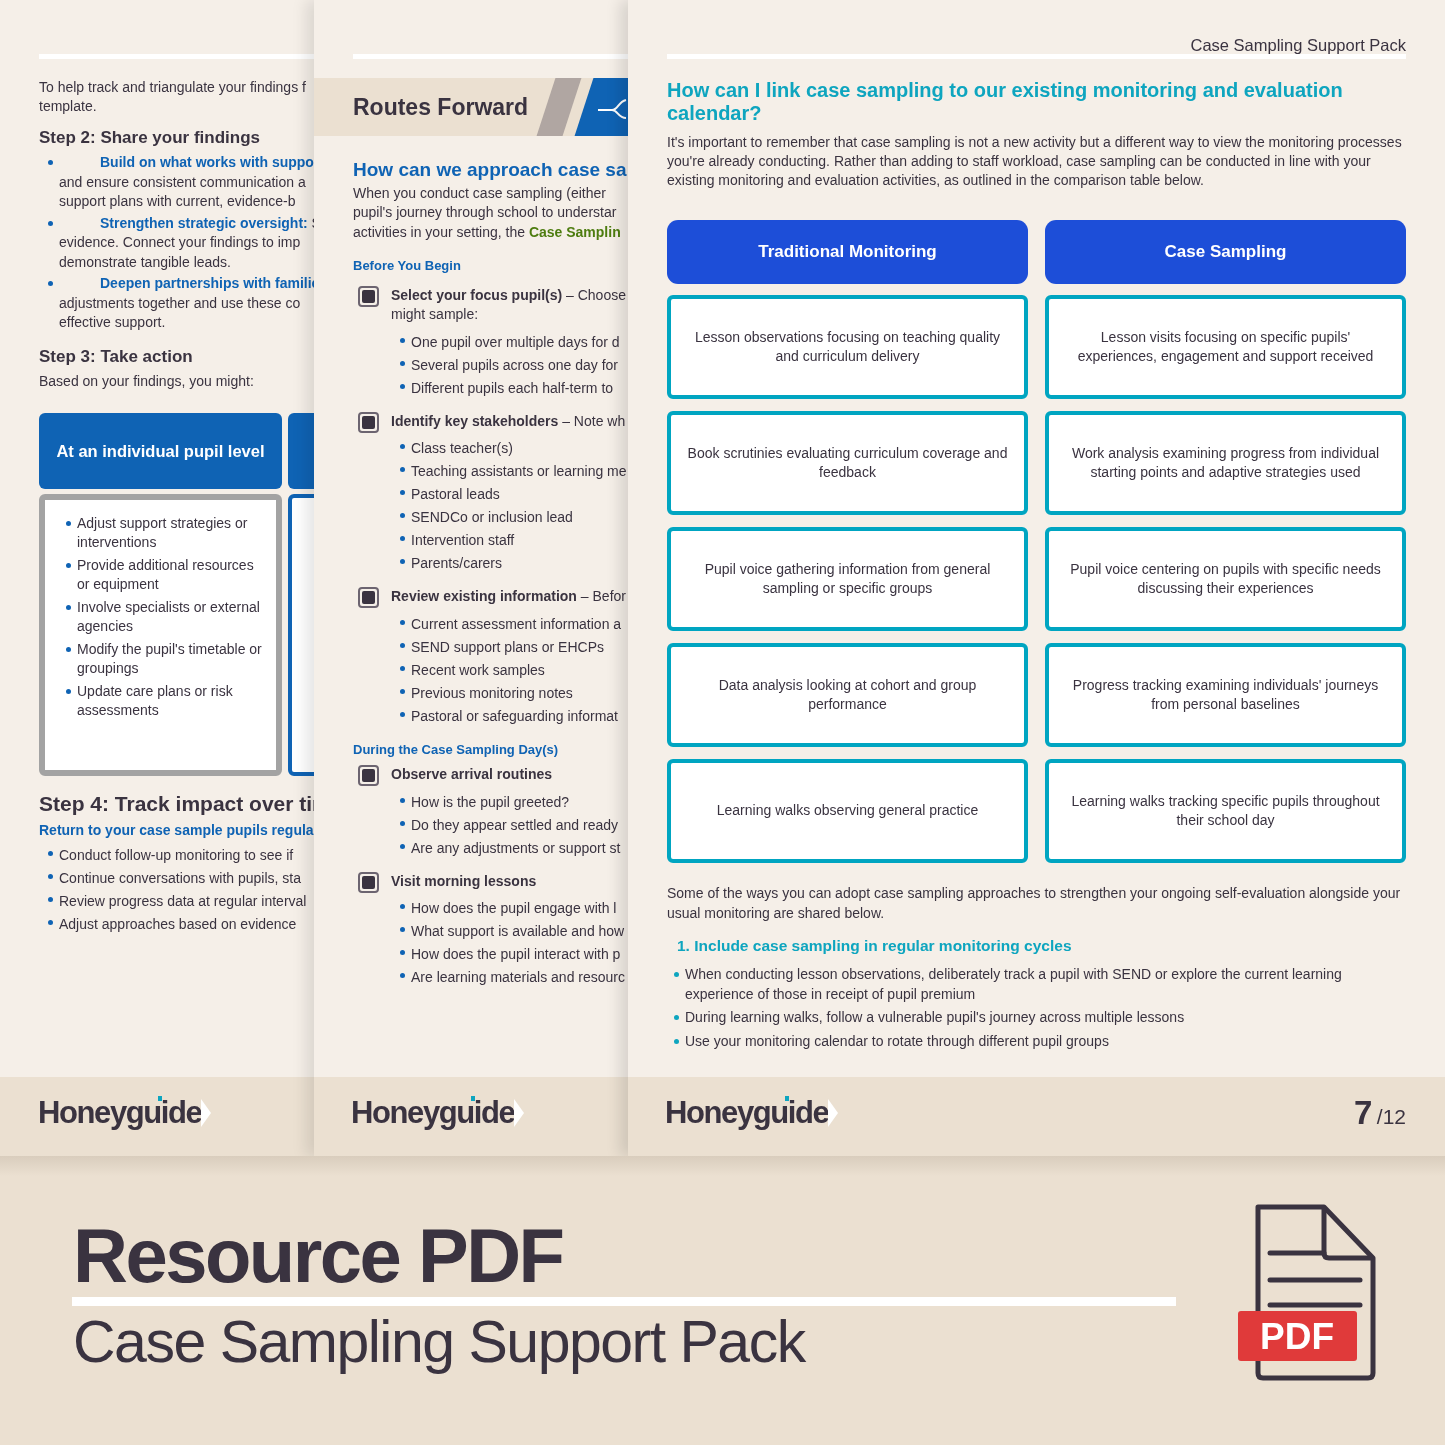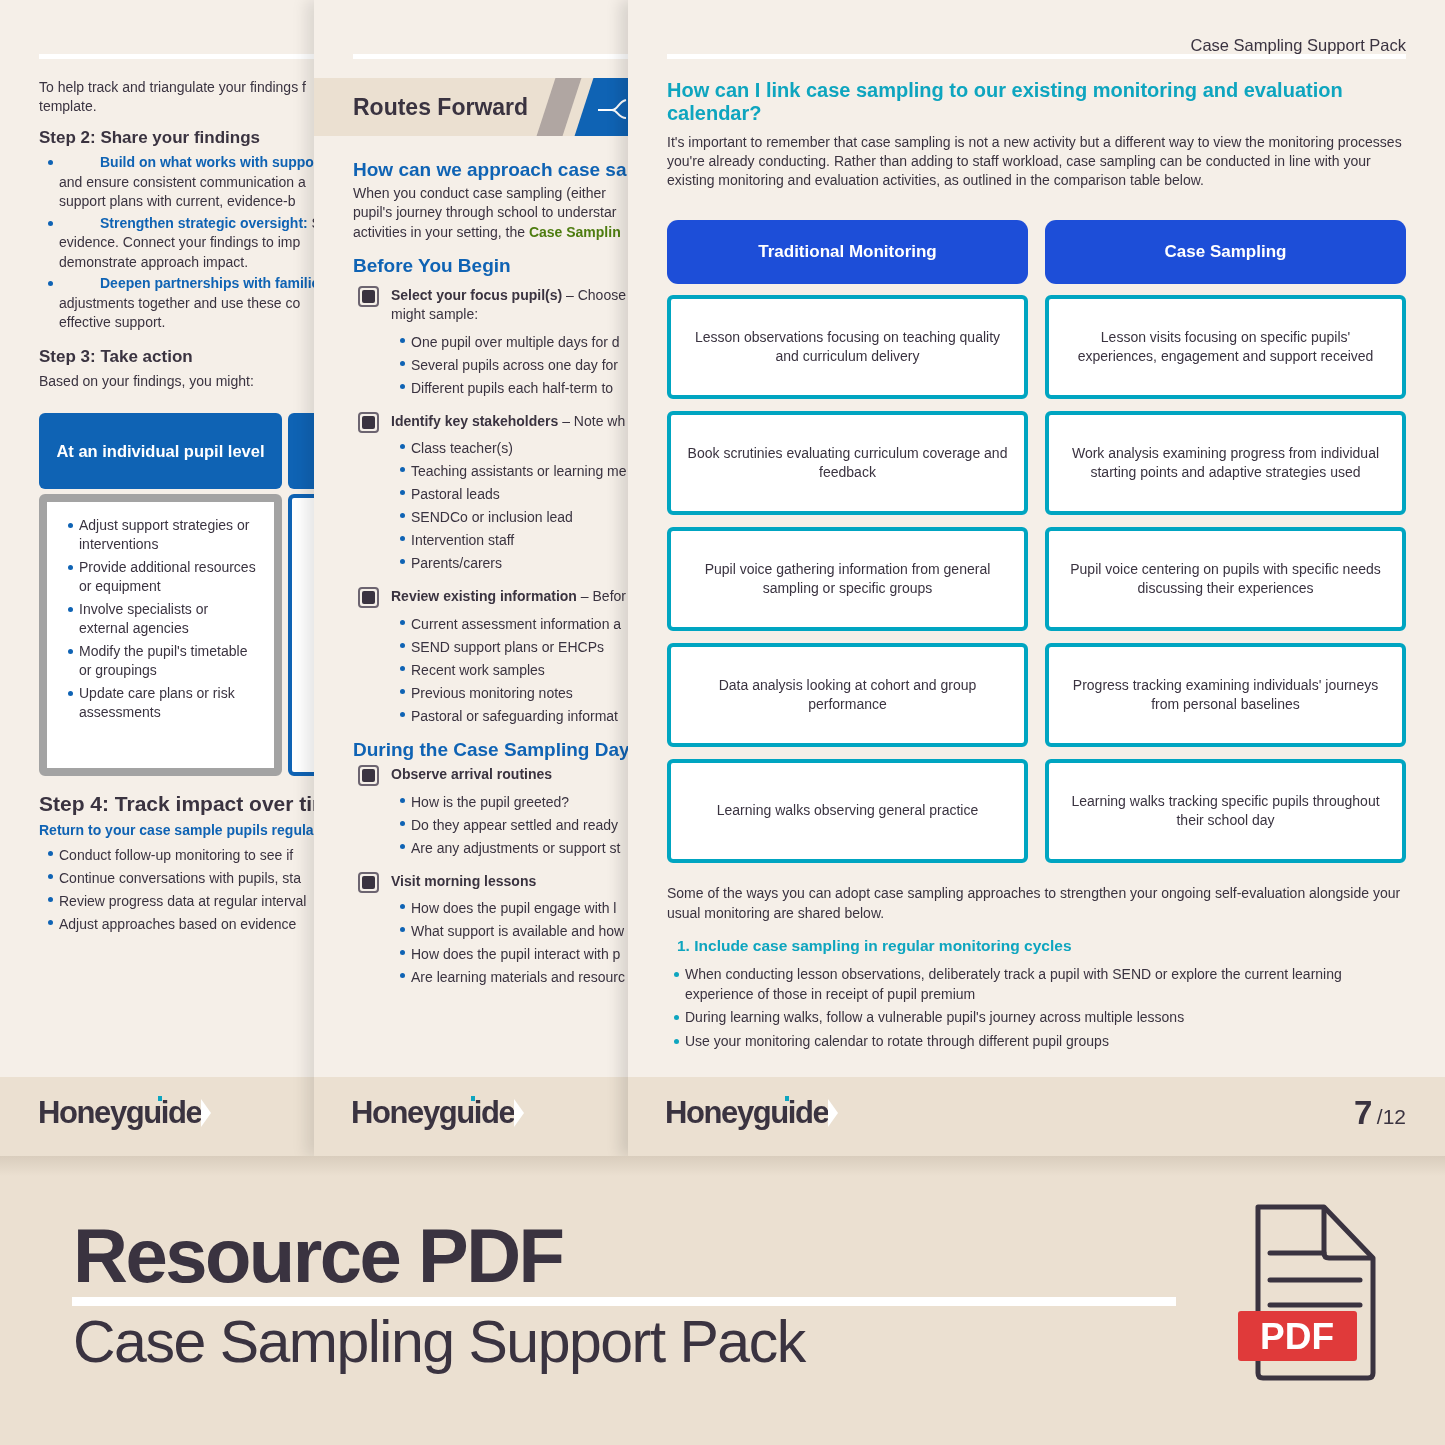--- a/index.html
+++ b/index.html
@@ -55,21 +55,21 @@
     position: absolute; left: 39px; top: 413px; width: 243px; height: 76px;
     background: #0f63b4; border-radius: 6px; color: #fff;
     font-weight: bold; font-size: 16.5px; display: flex; align-items: center; justify-content: center;
   }
   .level-header-2 {
     position: absolute; left: 288px; top: 413px; width: 60px; height: 76px;
     background: #0f63b4; border-radius: 6px;
   }
   .level-box {
     position: absolute; left: 39px; top: 494px; width: 243px; height: 282px;
-    background: #fff; border: 8px solid #a3a3a3; border-radius: 6px; padding: 14px 14px 0 20px;
+    background: #fff; border: 6px solid #a3a3a3; border-radius: 6px; padding: 14px 14px 0 20px;
     font-size: 14px; line-height: 19px;
   }
   .level-box li { margin-bottom: 4px; }
   .level-box-2 {
     position: absolute; left: 288px; top: 494px; width: 60px; height: 282px;
     background: #fff; border: 4px solid #0f63b4; border-radius: 6px;
   }
   .step4 { position: absolute; left: 39px; top: 792px; width: 320px; font-size: 14px; line-height: 23px; }
   .step4 h3 { font-size: 21px; font-weight: bold; margin-bottom: 4px; }
   .step4 .sub { color: #0f63b4; font-weight: bold; font-size: 14px; margin-bottom: 2px; }
@@ -87,21 +87,21 @@
     position: absolute; left: 232px; top: 78px; width: 26px; height: 58px;
     background: #b0a6a2; transform: skewX(-18deg);
   }
   .slash-blue {
     position: absolute; left: 270px; top: 78px; width: 70px; height: 58px;
     background: #0f63b4; transform: skewX(-18deg);
   }
   .route-icon { position: absolute; left: 284px; top: 96px; }
   .p2-content { position: absolute; left: 39px; top: 160px; width: 330px; font-size: 14px; line-height: 19.5px; white-space: nowrap; }
   .p2-content h2 { font-size: 19px; color: #0f63b4; font-weight: bold; margin-bottom: 4px; }
-  .p2-content h4 { font-size: 19px; color: #0f63b4; font-weight: bold; margin: 14px 0 10px; }
+  .p2-content h4 { font-size: 13px; color: #0f63b4; font-weight: bold; margin: 14px 0 10px; }
   .p2-content .pink { color: #4d7c0f; font-weight: bold; }
   .check-item { position: relative; padding-left: 38px; margin-bottom: 4px; }
   .check-box {
     position: absolute; left: 5px; top: 0; width: 21px; height: 21px;
     border: 2px solid #6c6470; border-radius: 4px; background: #f5efe8;
   }
   .check-box::after {
     content: ""; position: absolute; left: 2px; top: 2px; right: 2px; bottom: 2px;
     background: #3a3340; border-radius: 2px;
   }
@@ -153,21 +153,21 @@
 </head>
 <body>
 
 <div class="page page1">
   <div class="page-rule" style="left:39px; width:290px;"></div>
   <div class="p1-content">
     <p class="p1-intro"><span>To help track and triangulate your findings f</span><br><span>template.</span></p>
     <h3>Step 2: Share your findings</h3>
     <ul class="dot-list p1-steps" style="white-space:nowrap;">
       <li><b>Build on what works with support tean</b><br><span>and ensure consistent communication a</span><br><span>support plans with current, evidence-b</span></li>
-      <li><b>Strengthen strategic oversight:</b><span> Senior</span><br><span>evidence. Connect your findings to imp</span><br><span>demonstrate approach impact.</span></li>
+      <li><b>Strengthen strategic oversight:</b><span> Senior</span><br><span>evidence. Connect your findings to imp</span><br><span>demonstrate tangible leads.</span></li>
       <li><b>Deepen partnerships with families:</b><span> Sha</span><br><span>adjustments together and use these co</span><br><span>effective support.</span></li>
     </ul>
     <h3 style="margin-top:14px;">Step 3: Take action</h3>
     <p>Based on your findings, you might:</p>
   </div>
   <div class="level-header">At an individual pupil level</div>
   <div class="level-header-2"></div>
   <div class="level-box">
     <ul class="dot-list">
       <li>Adjust support strategies or interventions</li>

